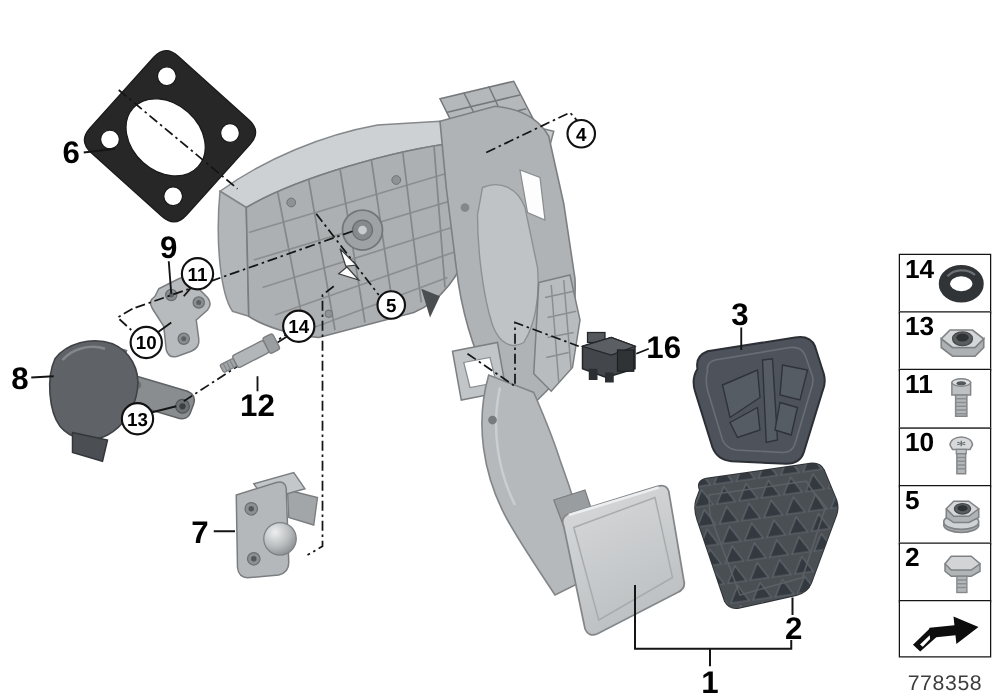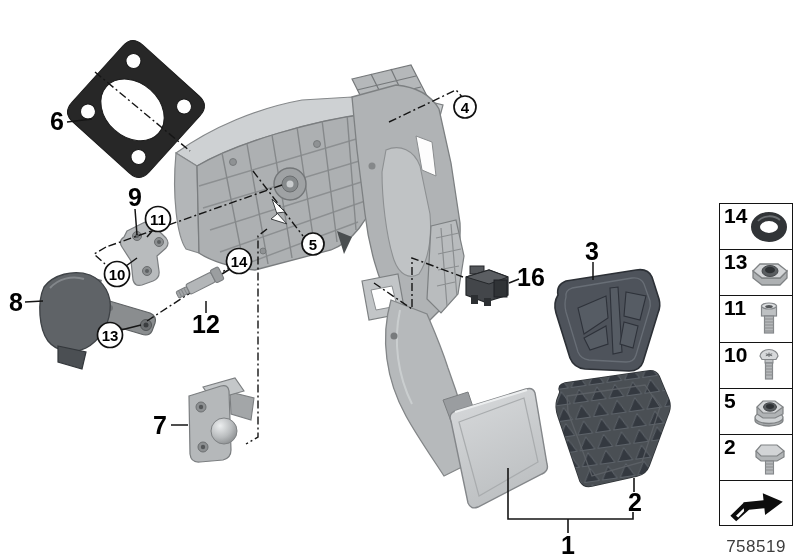--- a/index.html
+++ b/index.html
@@ -307,15 +307,15 @@
   <div class="legend-box arrow-box">
     <svg width="60" height="40" viewBox="0 0 60 40">
       <g transform="rotate(-6 30 22)">
         <polygon fill="#0d0d0d" points="3.4,30 17.4,19 18,18 38,18 38,11 57,21.5 38,33 38,26 22.6,26 8.6,36"></polygon>
         <polygon fill="#ffffff" points="9,30.5 17.5,24 17.5,27 11,32.5"></polygon>
       </g>
     </svg>
   </div>
 </div>
 
-<div class="footer-code">758519</div>
+<div class="footer-code">778358</div>
 
 </div>
 
 </body></html>

